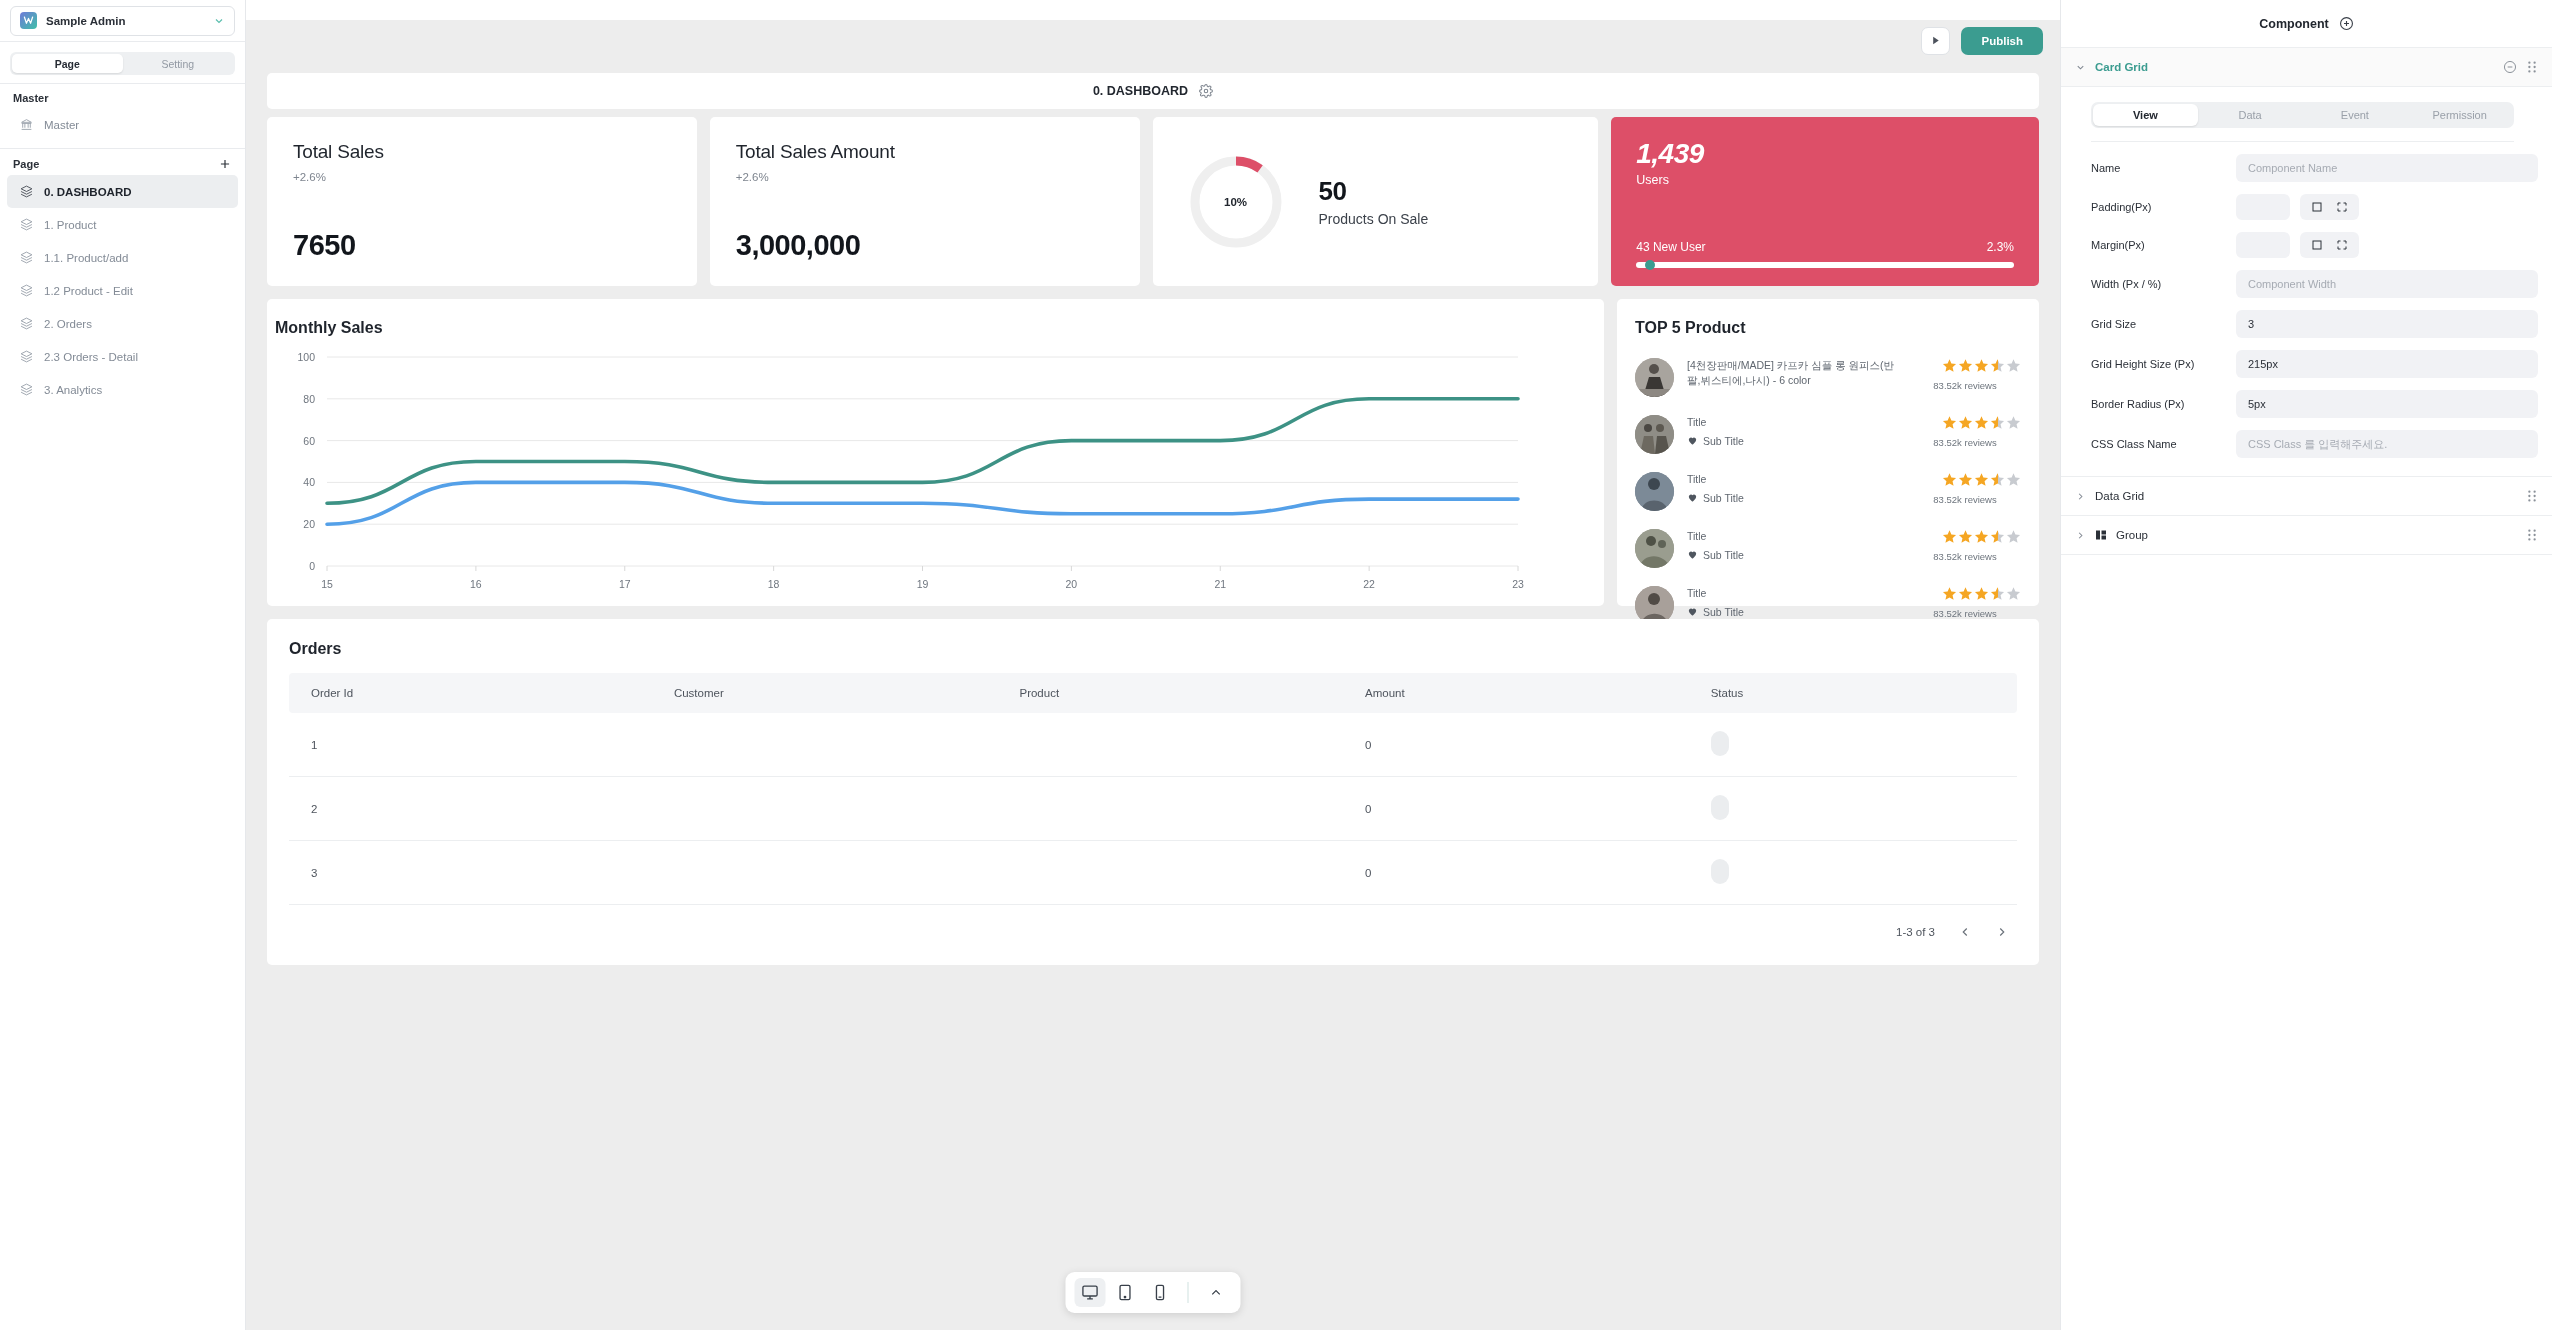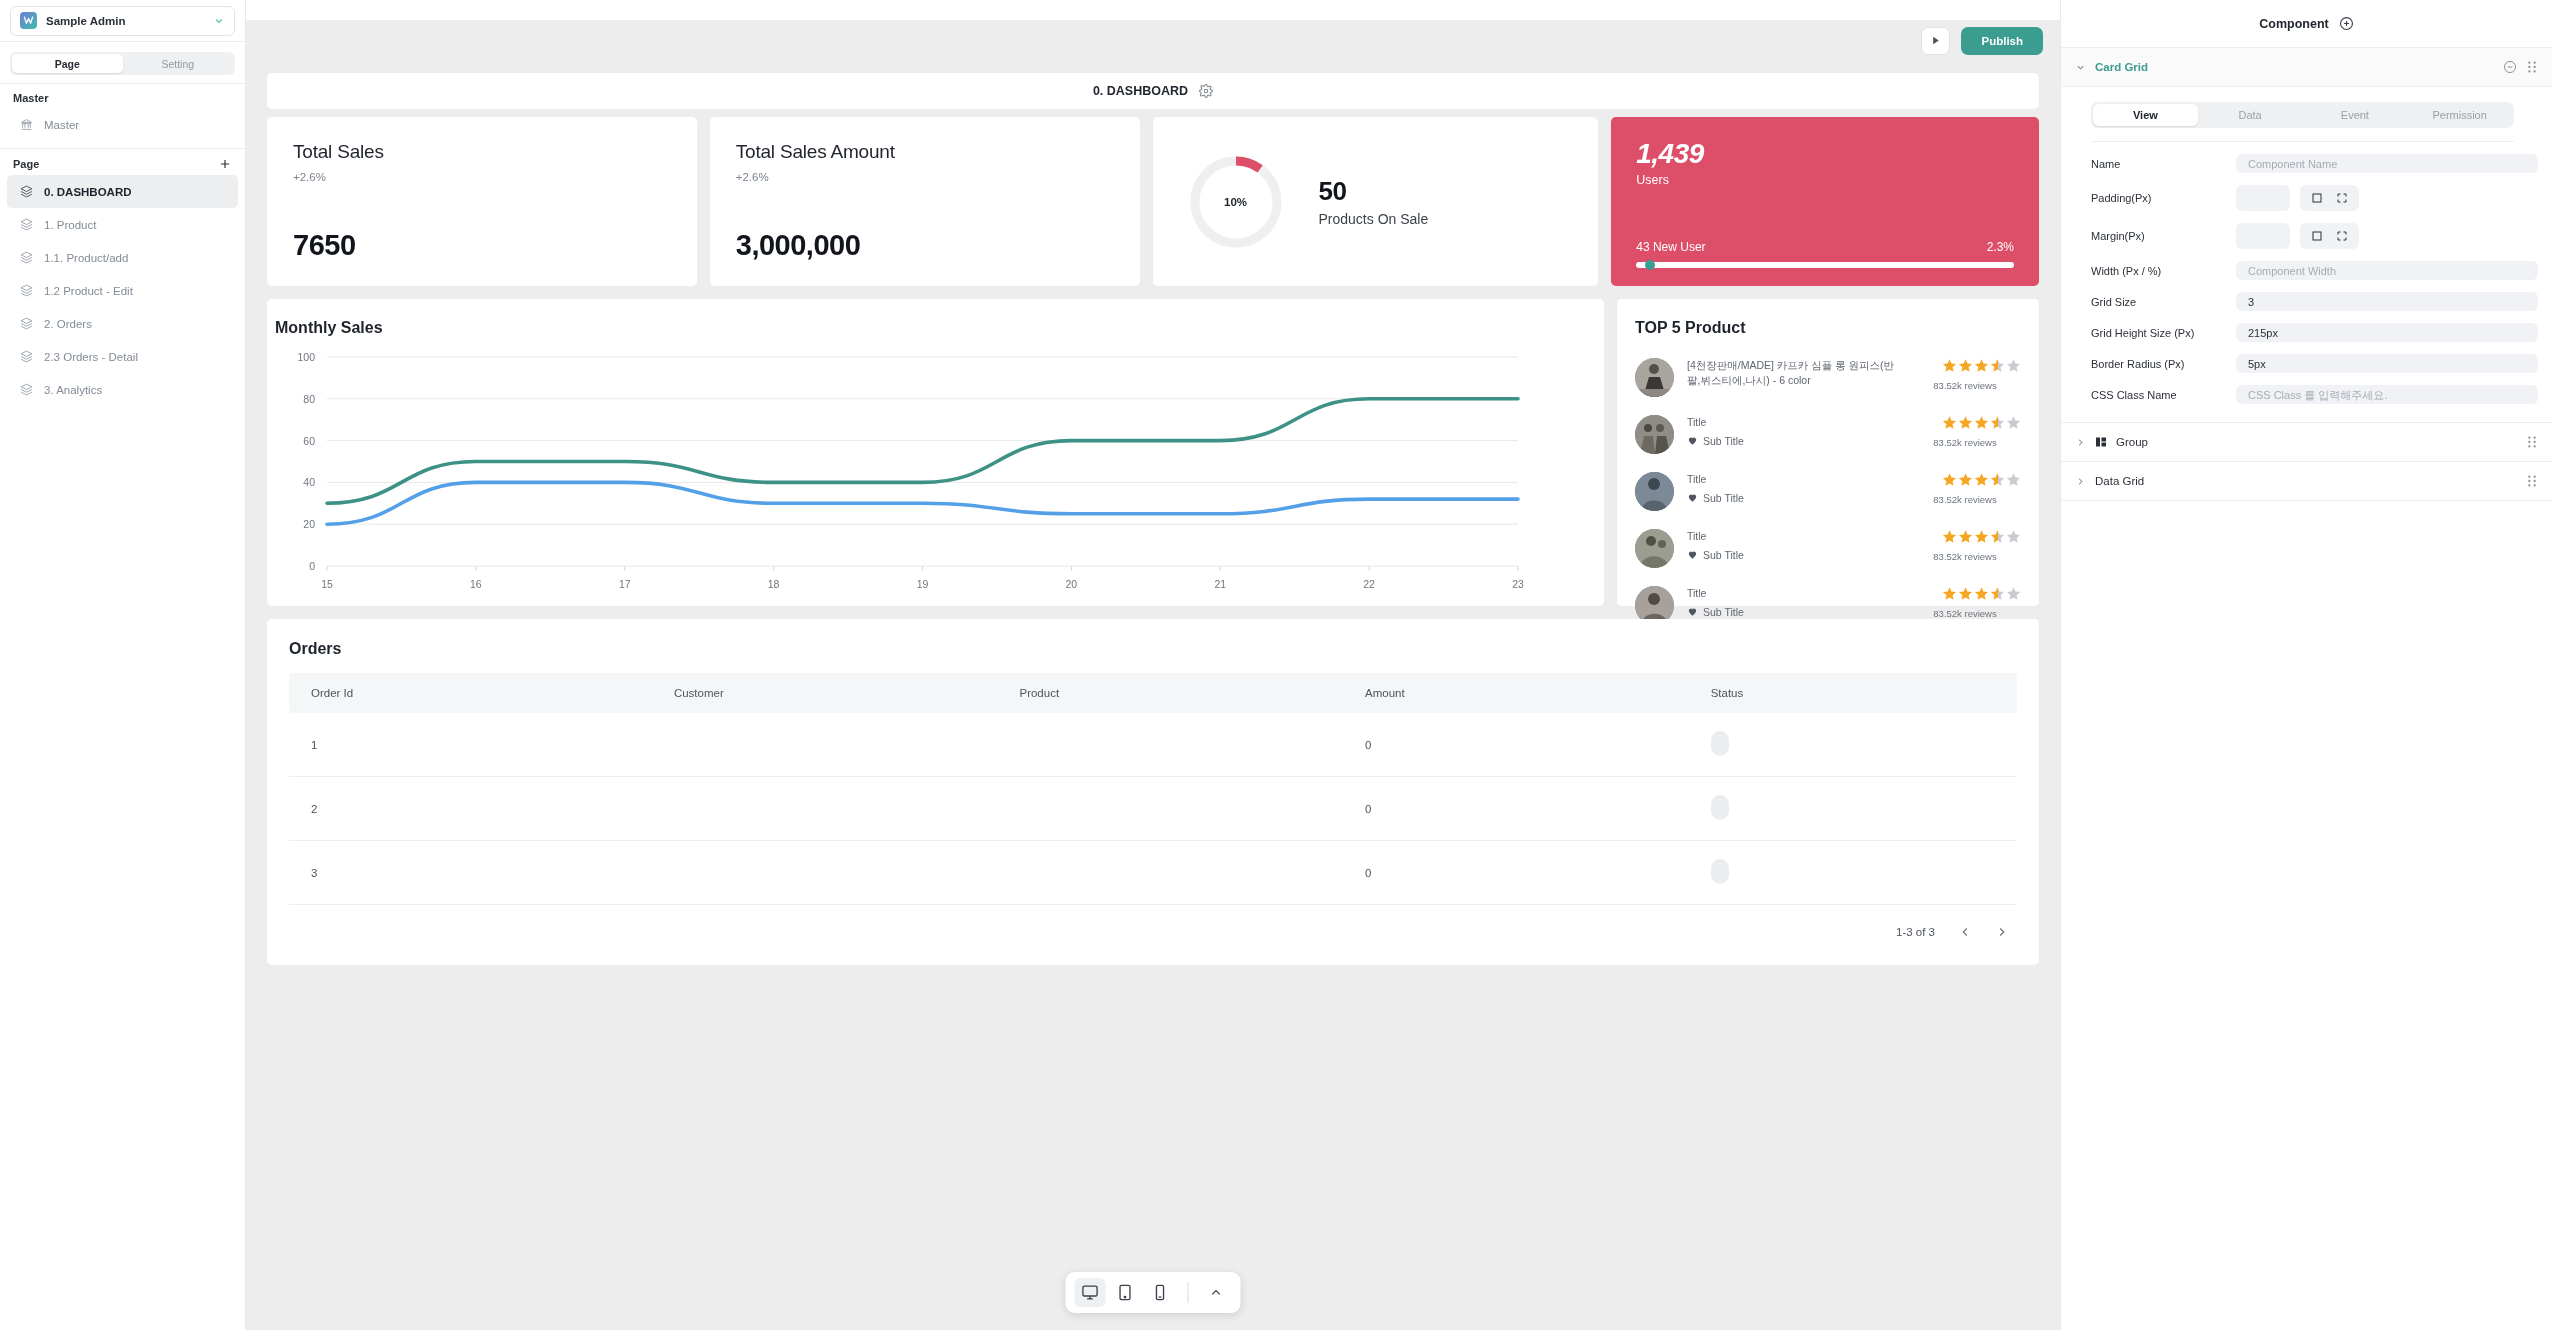--- a/index.html
+++ b/index.html
@@ -217,21 +217,21 @@
   .tab {
     flex: 1; display:flex;align-items:center;justify-content:center;
     font-size: 11px; color: #9aa0a9; border-radius: 6px; cursor: pointer;
   }
   .tab.active { background: #fff; color: #22272f; font-weight: 700; box-shadow: 0 1px 2px rgba(0,0,0,.10); }
   .tabs-rule { height: 1px; background: #eceef0; margin: 13px 0 0 4px; width: 423px; }
 
   .field { display: flex; align-items: center; margin-top: 12px; padding-left: 4px; }
   .field-lbl { width: 145px; flex: 0 0 145px; font-size: 11px; color: #2b3038; }
   .field-input {
-    flex: 1; height: 19px; background: #f1f2f5; border-radius: 6px; border: none;
+    flex: 1; height: 28px; background: #f1f2f5; border-radius: 6px; border: none;
     font-size: 11px; color: #2b3038; padding: 0 12px; font-family: inherit;
   }
   .field-input::placeholder { color: #a6abb3; }
   .small-input { width: 54px; flex: 0 0 54px; height: 26px; background:#f1f2f5; border-radius:6px; border:none;}
   .icon-box {
     height: 26px; background: #f1f2f5; border-radius: 6px; display: flex; align-items: center;
     gap: 13px; padding: 0 11px; margin-left: 10px;
   }
   .icon-box svg { width: 12px; height: 12px; color: #2b3038; cursor: pointer; }
   .acc-row-sep { height: 1px; background: #eceef0; }
@@ -857,44 +857,44 @@
         <span class="field-lbl">CSS Class Name</span>
         <input class="field-input" value="" placeholder="CSS Class 를 입력해주세요." style="">
       </div>
     </div>
 
     <div class="acc-row-sep"></div>
     <div class="acc-head" style="background:#fff">
       <svg class="acc-caret" viewBox="0 0 24 24" fill="none" stroke="currentColor" stroke-width="2.2">
           <path d="M9 6l6 6-6 6"></path>
         </svg>
+      <span class="acc-title plain">Data Grid</span>
+      <svg class="ic-drag" viewBox="0 0 12 16" fill="currentColor">
+          <circle cx="3" cy="3" r="1.3"></circle>
+          <circle cx="9" cy="3" r="1.3"></circle>
+          <circle cx="3" cy="8" r="1.3"></circle>
+          <circle cx="9" cy="8" r="1.3"></circle>
+          <circle cx="3" cy="13" r="1.3"></circle>
+          <circle cx="9" cy="13" r="1.3"></circle>
+        </svg>
+    </div>
+
+    <div class="acc-head" style="background:#fff">
+      <svg class="acc-caret" viewBox="0 0 24 24" fill="none" stroke="currentColor" stroke-width="2.2">
+          <path d="M9 6l6 6-6 6"></path>
+        </svg>
       <svg class="grp-ic" viewBox="0 0 24 24" fill="currentColor">
           <rect x="2" y="3" width="8" height="18"></rect>
           <rect x="13" y="3" width="9" height="8"></rect>
           <rect x="13" y="13" width="9" height="8"></rect>
         </svg>
       <span class="acc-title plain">Group</span>
       <svg class="ic-drag" viewBox="0 0 12 16" fill="currentColor">
           <circle cx="3" cy="3" r="1.3"></circle>
           <circle cx="9" cy="3" r="1.3"></circle>
           <circle cx="3" cy="8" r="1.3"></circle>
           <circle cx="9" cy="8" r="1.3"></circle>
           <circle cx="3" cy="13" r="1.3"></circle>
           <circle cx="9" cy="13" r="1.3"></circle>
         </svg>
     </div>
-
-    <div class="acc-head" style="background:#fff">
-      <svg class="acc-caret" viewBox="0 0 24 24" fill="none" stroke="currentColor" stroke-width="2.2">
-          <path d="M9 6l6 6-6 6"></path>
-        </svg>
-      <span class="acc-title plain">Data Grid</span>
-      <svg class="ic-drag" viewBox="0 0 12 16" fill="currentColor">
-          <circle cx="3" cy="3" r="1.3"></circle>
-          <circle cx="9" cy="3" r="1.3"></circle>
-          <circle cx="3" cy="8" r="1.3"></circle>
-          <circle cx="9" cy="8" r="1.3"></circle>
-          <circle cx="3" cy="13" r="1.3"></circle>
-          <circle cx="9" cy="13" r="1.3"></circle>
-        </svg>
-    </div>
   </aside>
 </div>
 
 </body></html>

